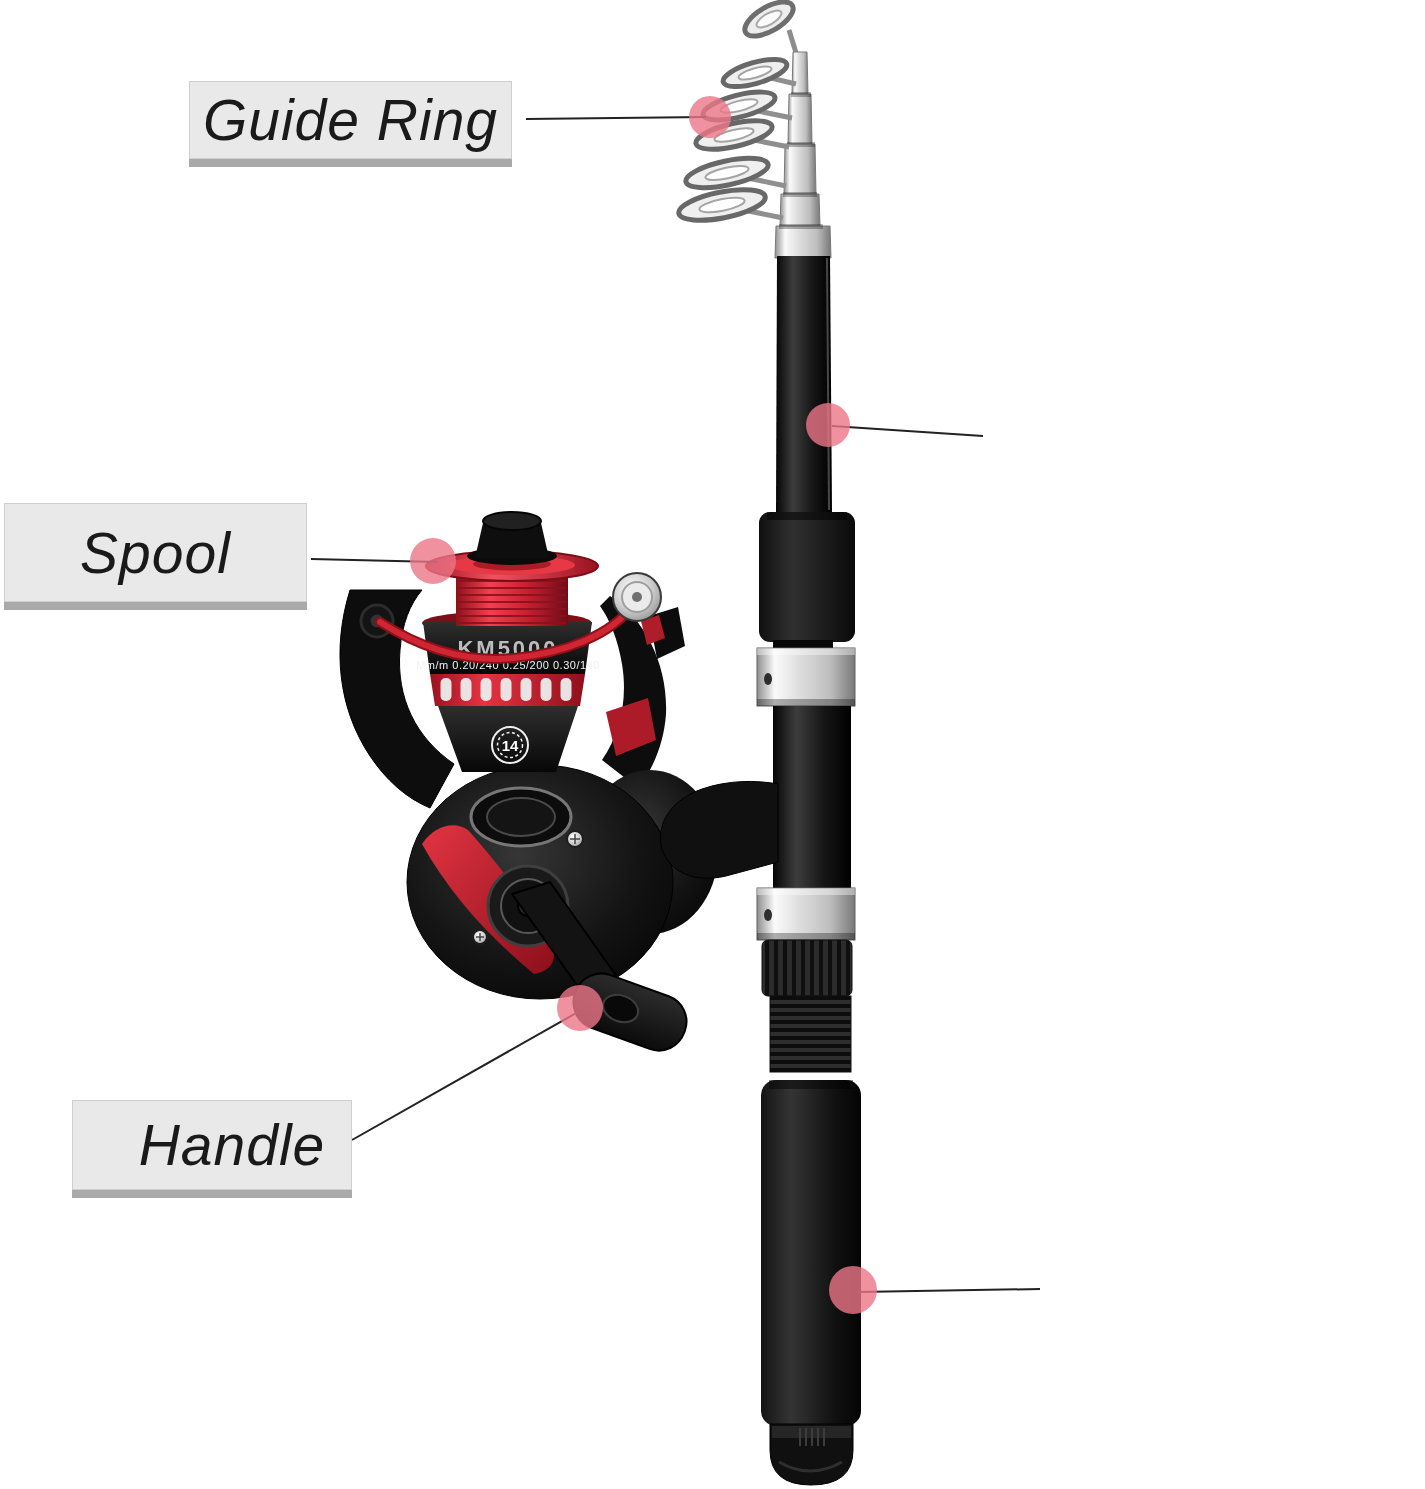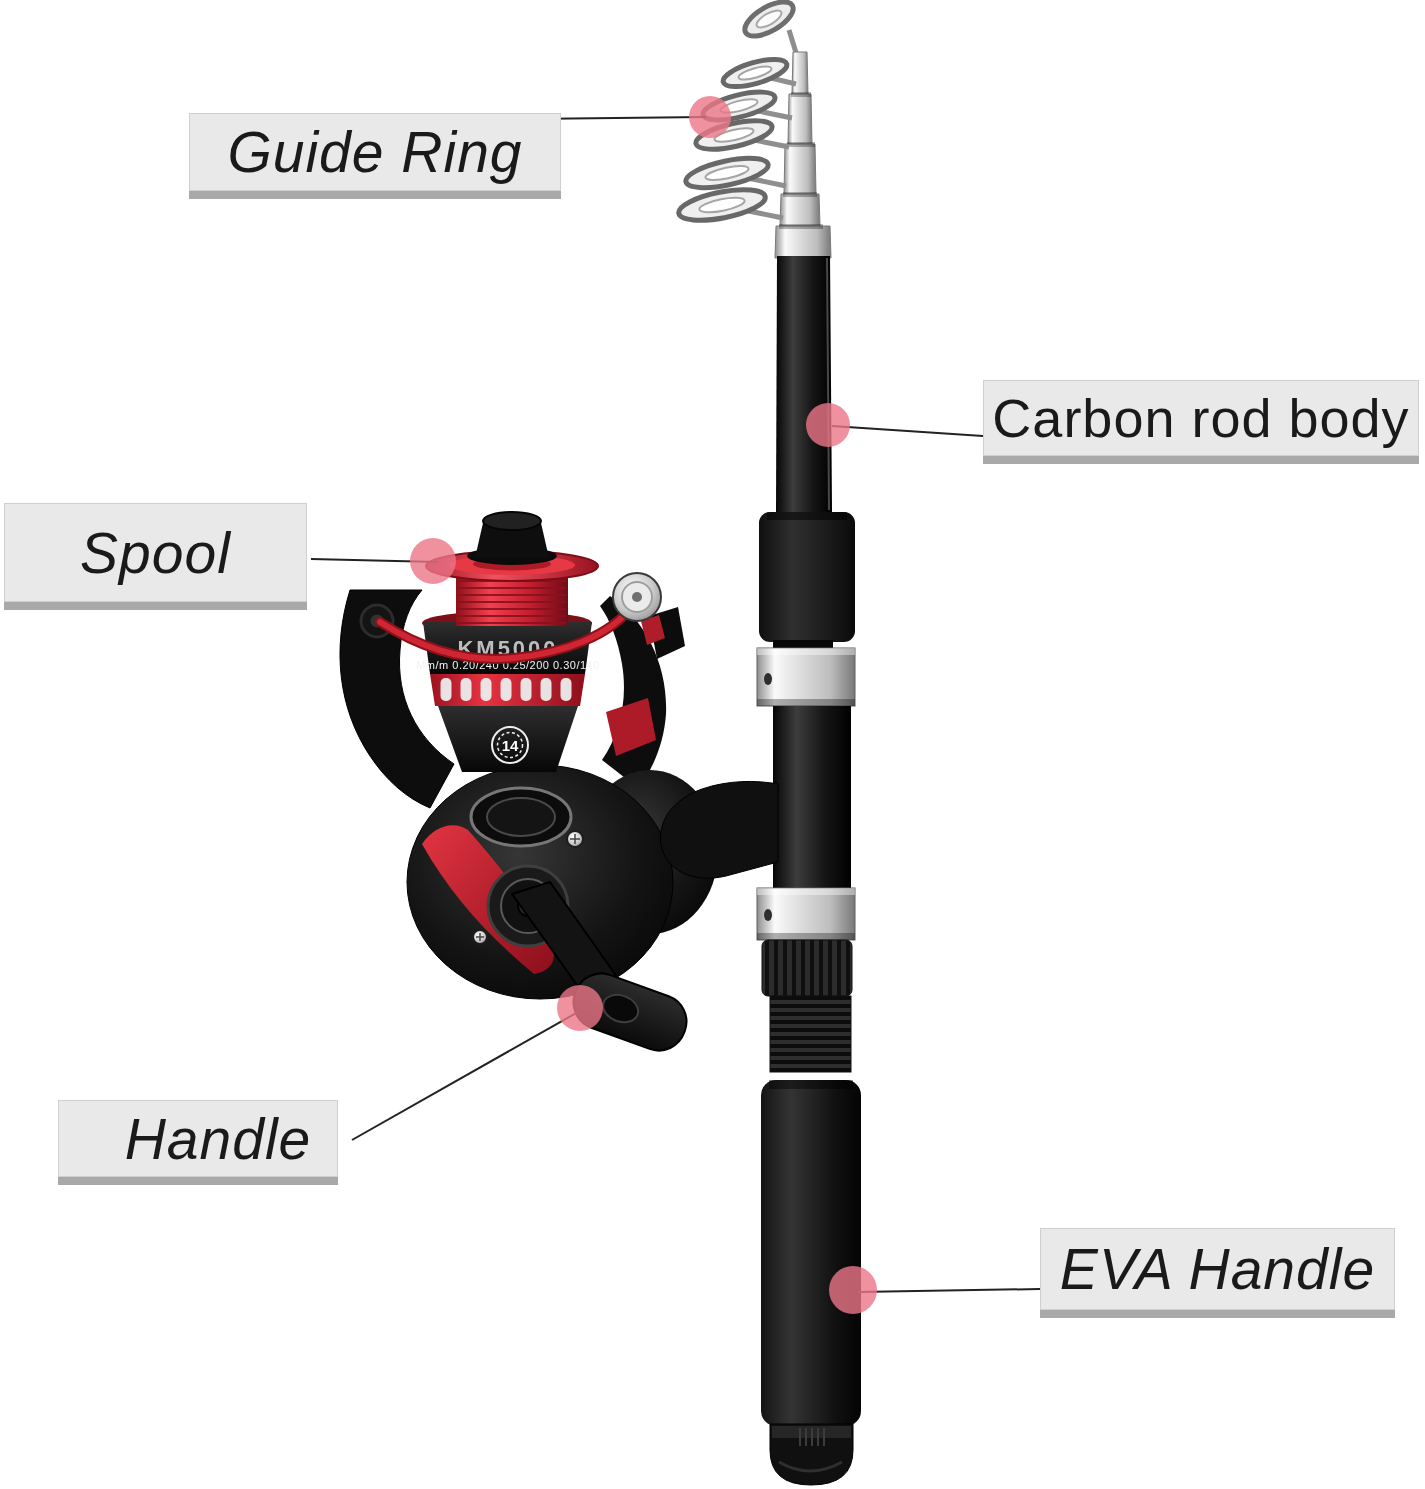--- a/index.html
+++ b/index.html
@@ -3,24 +3,24 @@
 <meta charset="utf-8">
 <style>
   html,body{margin:0;padding:0;background:#fff;}
   .canvas{position:relative;width:1425px;height:1489px;background:#fff;overflow:hidden;
           font-family:"Liberation Sans",sans-serif;}
   .scene{position:absolute;left:0;top:0;width:1425px;height:1489px;}
   .callout-label{position:absolute;display:flex;align-items:center;justify-content:center;
     background:#e9e9e9;border:1px solid #cfcfcf;box-shadow:0 8px 0 0 #a9a9a9;
     color:#1a1a1a;font-size:57px;letter-spacing:1px;white-space:nowrap;box-sizing:border-box;}
   .callout-label.italic{font-style:italic;}
-  #label-guide-ring{left:189px;top:81px;width:372px;height:78px;margin-top:32px;}
+  #label-guide-ring{left:189px;top:81px;width:323px;height:78px;}
   #label-carbon-rod-body{left:983px;top:380px;width:436px;height:76px;font-size:54px;}
   #label-spool{left:4px;top:503px;width:303px;height:99px;}
-  #label-handle{left:58px;top:1100px;width:280px;height:77px;padding-left:40px;}
+  #label-handle{left:72px;top:1100px;width:280px;height:90px;padding-left:40px;}
   #label-eva-handle{left:1040px;top:1228px;width:355px;height:82px;}
   svg text{font-family:"Liberation Sans",sans-serif;}
 </style>
 </head>
 <body>
 
 <div class="canvas">
 
 <svg class="scene" viewBox="0 0 1425 1489">
   <defs>
@@ -298,18 +298,16 @@
   <g>
     <circle cx="710" cy="117" r="21" fill="rgba(236,118,136,0.8)"></circle>
     <circle cx="828" cy="425" r="22" fill="rgba(236,118,136,0.8)"></circle>
     <circle cx="433" cy="561" r="23" fill="rgba(236,118,136,0.8)"></circle>
     <circle cx="580" cy="1008" r="23" fill="rgba(236,118,136,0.8)"></circle>
     <circle cx="853" cy="1290" r="24" fill="rgba(236,118,136,0.8)"></circle>
   </g>
 </svg>
 
 <div class="callout-label italic" id="label-guide-ring">Guide Ring</div>
-<div class="callout-label" id="label-carbon-rod-body">Carbon rod body</div>
 <div class="callout-label italic" id="label-spool">Spool</div>
 <div class="callout-label italic" id="label-handle">Handle</div>
-<div class="callout-label italic" id="label-eva-handle">EVA Handle</div>
 
 </div>
 
 </body></html>

